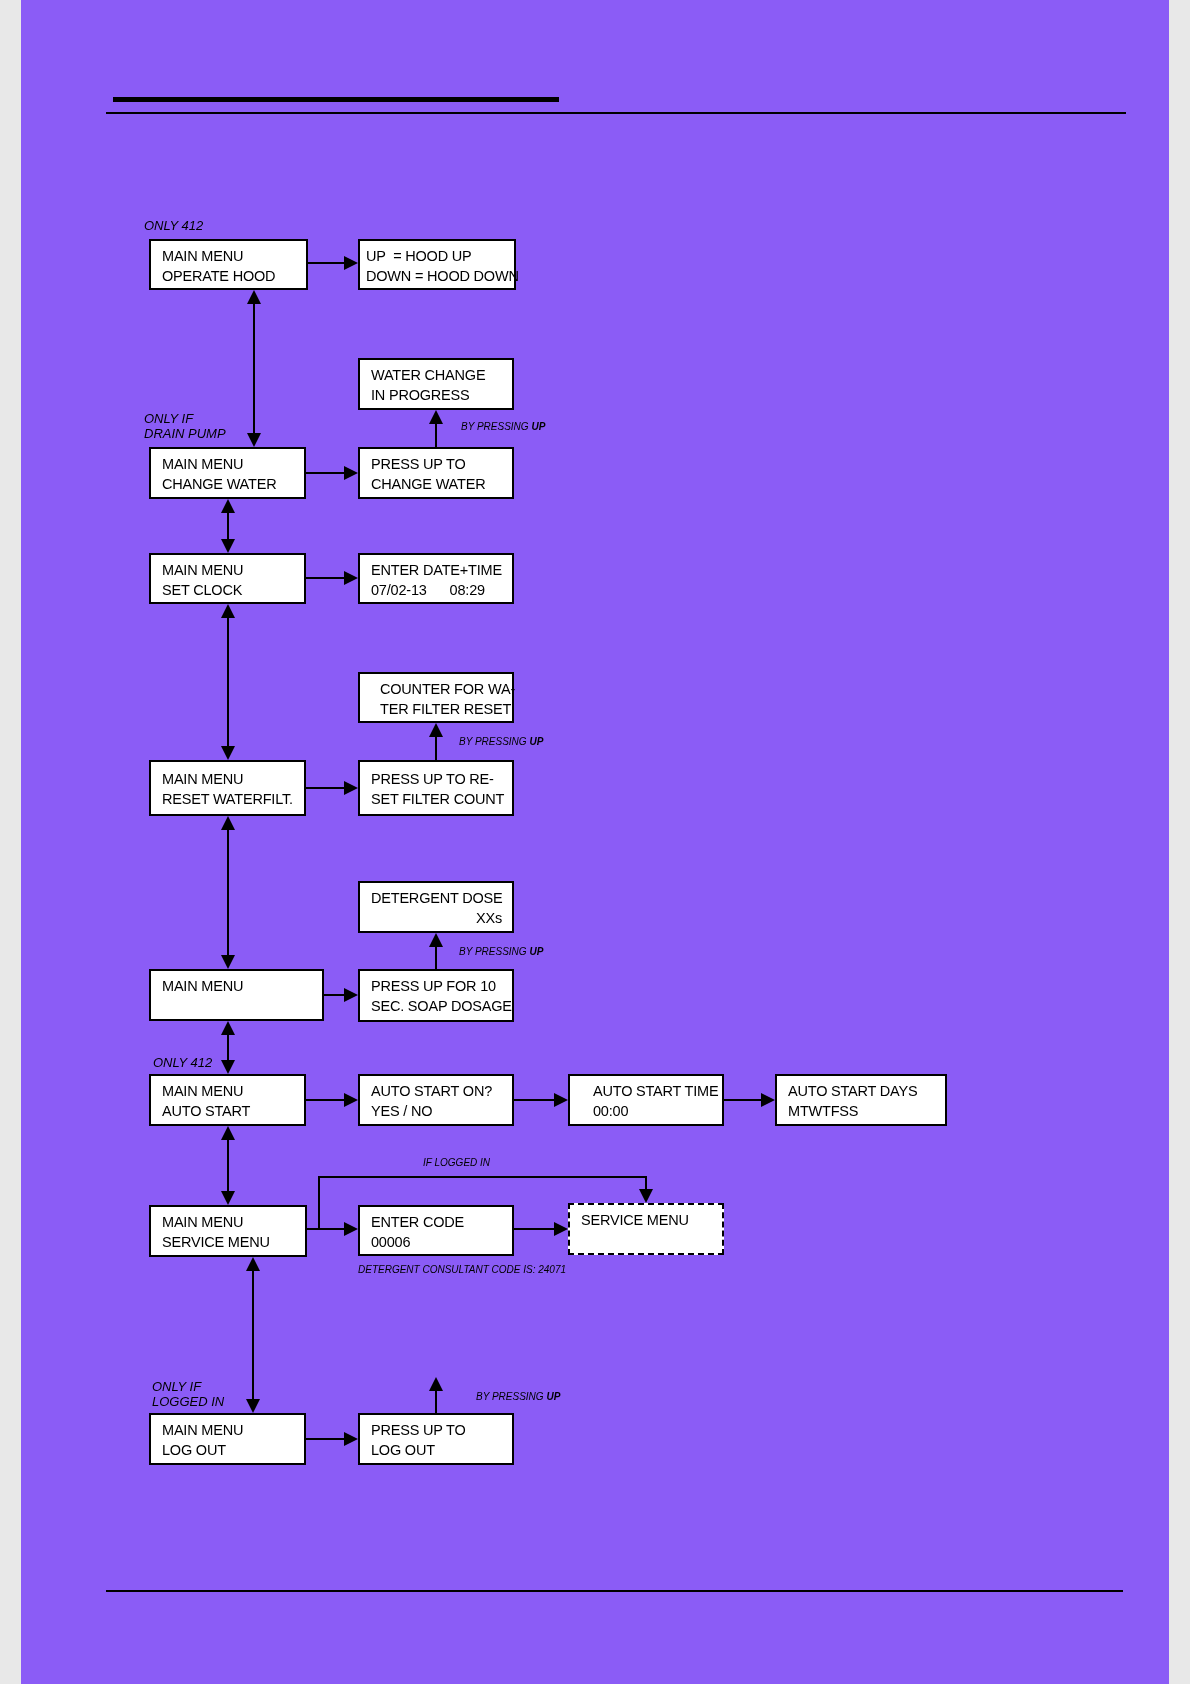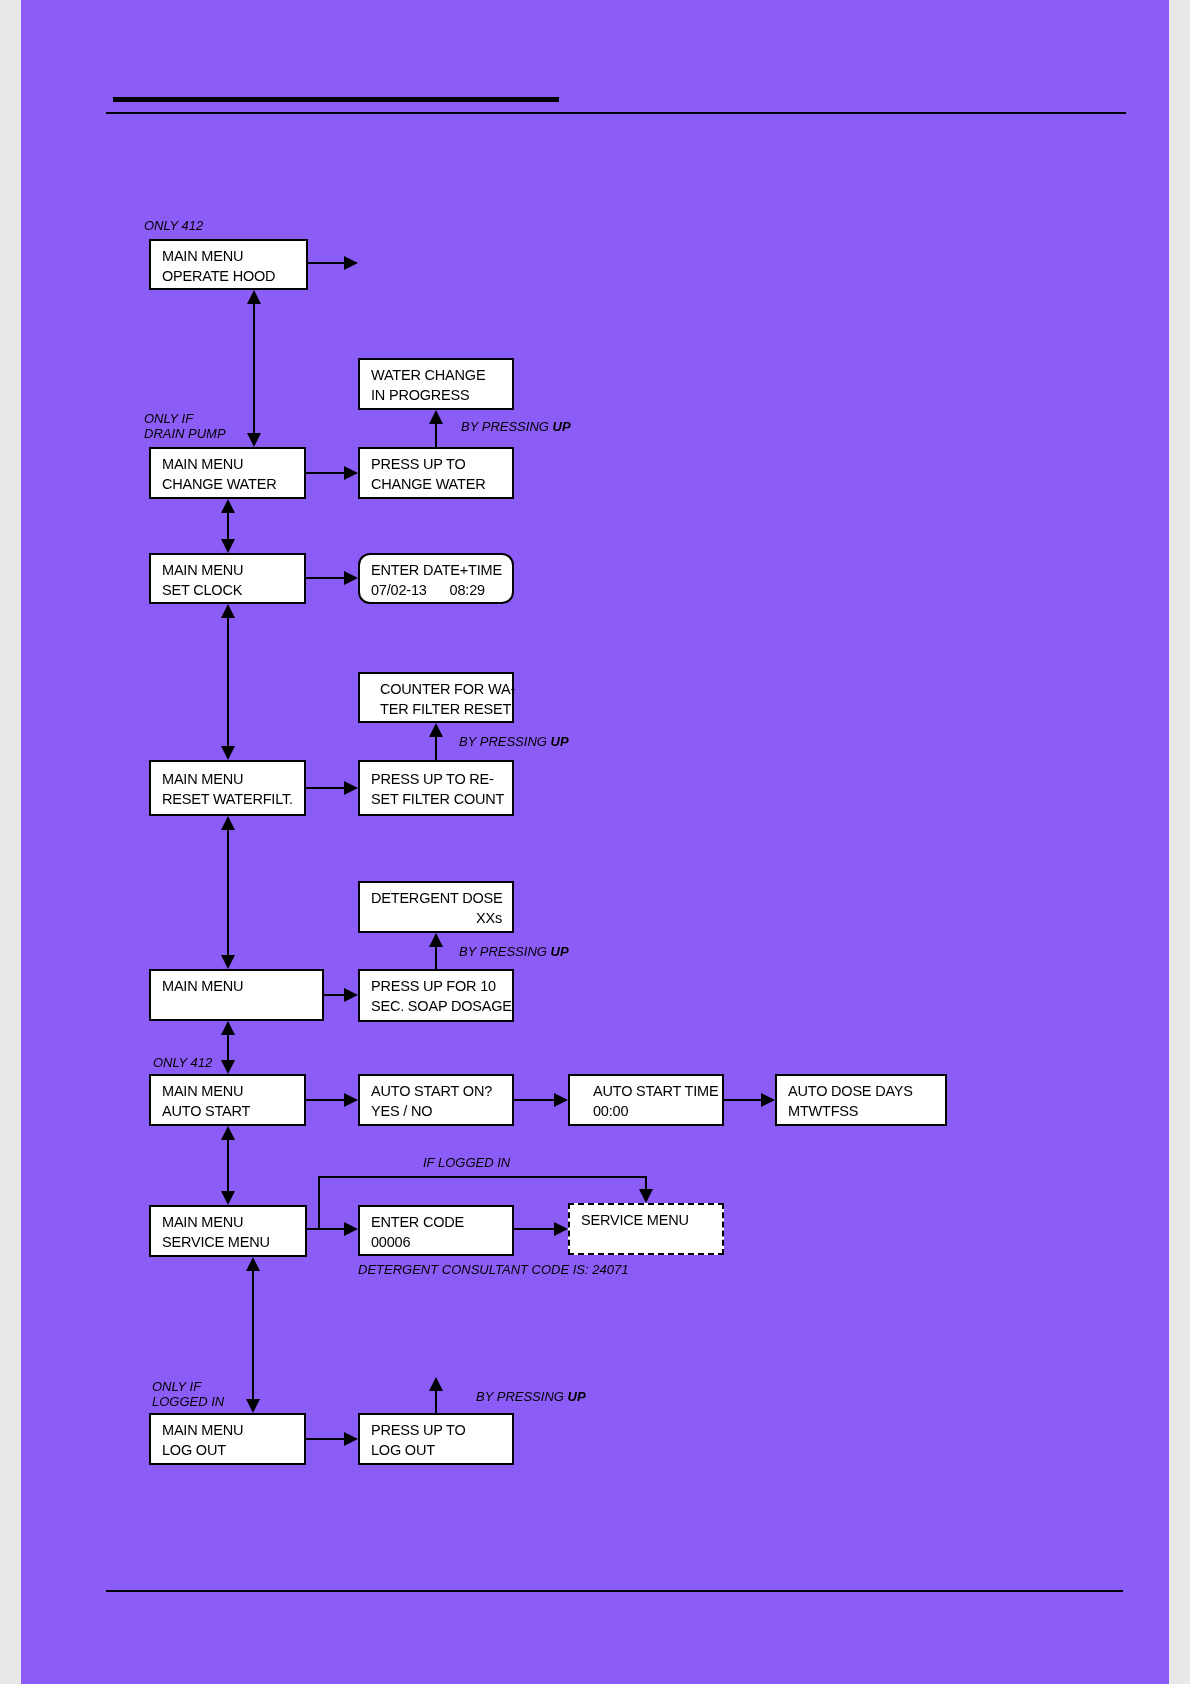--- a/index.html
+++ b/index.html
@@ -4,21 +4,21 @@
 <style>
   html,body{margin:0;padding:0;background:#e8e8e8;}
   .page{position:relative;width:1148px;height:1684px;background:#8b5cf6;margin:0 auto;
         font-family:"Liberation Sans",sans-serif;color:#000;overflow:hidden;}
   .rule{position:absolute;background:#000;}
   .fbox{position:absolute;border:2px solid #000;background:#fff;box-sizing:border-box;
         padding:5px 2px 0 11px;font-size:14.5px;line-height:20px;letter-spacing:-0.2px;}
   .fbox.dashed{border-style:dashed;}
   .bl{display:block;white-space:pre;}
   .bl.r{text-align:right;padding-right:8px;}
-  .lbl{position:absolute;font-style:italic;font-size:13px;line-height:14.5px;white-space:pre;}
+  .lbl{position:absolute;font-style:italic;font-size:10px;line-height:14.5px;white-space:pre;}
   .lbl.sm{font-size:13px;}
   .lbl b{font-weight:bold;}
   .hline{position:absolute;height:2px;background:#000;}
   .vline{position:absolute;width:2px;background:#000;}
   .ah{position:absolute;width:0;height:0;}
   .ah.r{border-top:7px solid transparent;border-bottom:7px solid transparent;border-left:14px solid #000;}
   .ah.u{border-left:7px solid transparent;border-right:7px solid transparent;border-bottom:14px solid #000;}
   .ah.d{border-left:7px solid transparent;border-right:7px solid transparent;border-top:14px solid #000;}
 </style>
 </head>
@@ -27,20 +27,24 @@
 <div class="page">
 
   <div class="rule" style="left:92px;top:97px;width:446px;height:5px;"></div>
   <div class="rule" style="left:85px;top:112px;width:1020px;height:2px;"></div>
 
   <div class="lbl sm" style="left:123px;top:219px;">ONLY 412</div>
   <div class="fbox" style="left:128px;top:239px;width:159px;height:51px;">
     <span class="bl">MAIN MENU</span>
     <span class="bl">OPERATE HOOD</span>
   </div>
+  <div class="fbox" style="left:337px;top:239px;width:158px;height:51px;padding-left:6px;">
+    <span class="bl">UP  = HOOD UP</span>
+    <span class="bl">DOWN = HOOD DOWN</span>
+  </div>
   <div class="hline" style="left:287px;top:262px;width:36px;"></div>
   <div class="ah r" style="left:323px;top:256px;"></div>
 
   <div class="ah u" style="left:226px;top:290px;"></div>
   <div class="vline" style="left:232px;top:302px;height:133px;"></div>
   <div class="ah d" style="left:226px;top:433px;"></div>
 
   <div class="fbox" style="left:337px;top:358px;width:156px;height:52px;">
     <span class="bl">WATER CHANGE</span>
     <span class="bl">IN PROGRESS</span>
@@ -61,21 +65,21 @@
   <div class="ah r" style="left:323px;top:466px;"></div>
 
   <div class="ah u" style="left:200px;top:499px;"></div>
   <div class="vline" style="left:206px;top:511px;height:30px;"></div>
   <div class="ah d" style="left:200px;top:539px;"></div>
 
   <div class="fbox" style="left:128px;top:553px;width:157px;height:51px;">
     <span class="bl">MAIN MENU</span>
     <span class="bl">SET CLOCK</span>
   </div>
-  <div class="fbox" style="left:337px;top:553px;width:156px;height:51px;border-radius:12px;">
+  <div class="fbox" style="left:337px;top:553px;width:156px;height:51px;">
     <span class="bl">ENTER DATE+TIME</span>
     <span class="bl">07/02-13      08:29</span>
   </div>
   <div class="hline" style="left:285px;top:577px;width:38px;"></div>
   <div class="ah r" style="left:323px;top:571px;"></div>
 
   <div class="ah u" style="left:200px;top:604px;"></div>
   <div class="vline" style="left:206px;top:616px;height:132px;"></div>
   <div class="ah d" style="left:200px;top:746px;"></div>
 
@@ -129,21 +133,21 @@
   </div>
   <div class="fbox" style="left:337px;top:1074px;width:156px;height:52px;">
     <span class="bl">AUTO START ON?</span>
     <span class="bl">YES / NO</span>
   </div>
   <div class="fbox" style="left:547px;top:1074px;width:156px;height:52px;padding-left:23px;">
     <span class="bl">AUTO START TIME</span>
     <span class="bl">00:00</span>
   </div>
   <div class="fbox" style="left:754px;top:1074px;width:172px;height:52px;">
-    <span class="bl">AUTO DOSE DAYS</span>
+    <span class="bl">AUTO START DAYS</span>
     <span class="bl">MTWTFSS</span>
   </div>
   <div class="hline" style="left:285px;top:1099px;width:38px;"></div>
   <div class="ah r" style="left:323px;top:1093px;"></div>
   <div class="hline" style="left:493px;top:1099px;width:40px;"></div>
   <div class="ah r" style="left:533px;top:1093px;"></div>
   <div class="hline" style="left:703px;top:1099px;width:37px;"></div>
   <div class="ah r" style="left:740px;top:1093px;"></div>
 
   <div class="ah u" style="left:200px;top:1126px;"></div>

